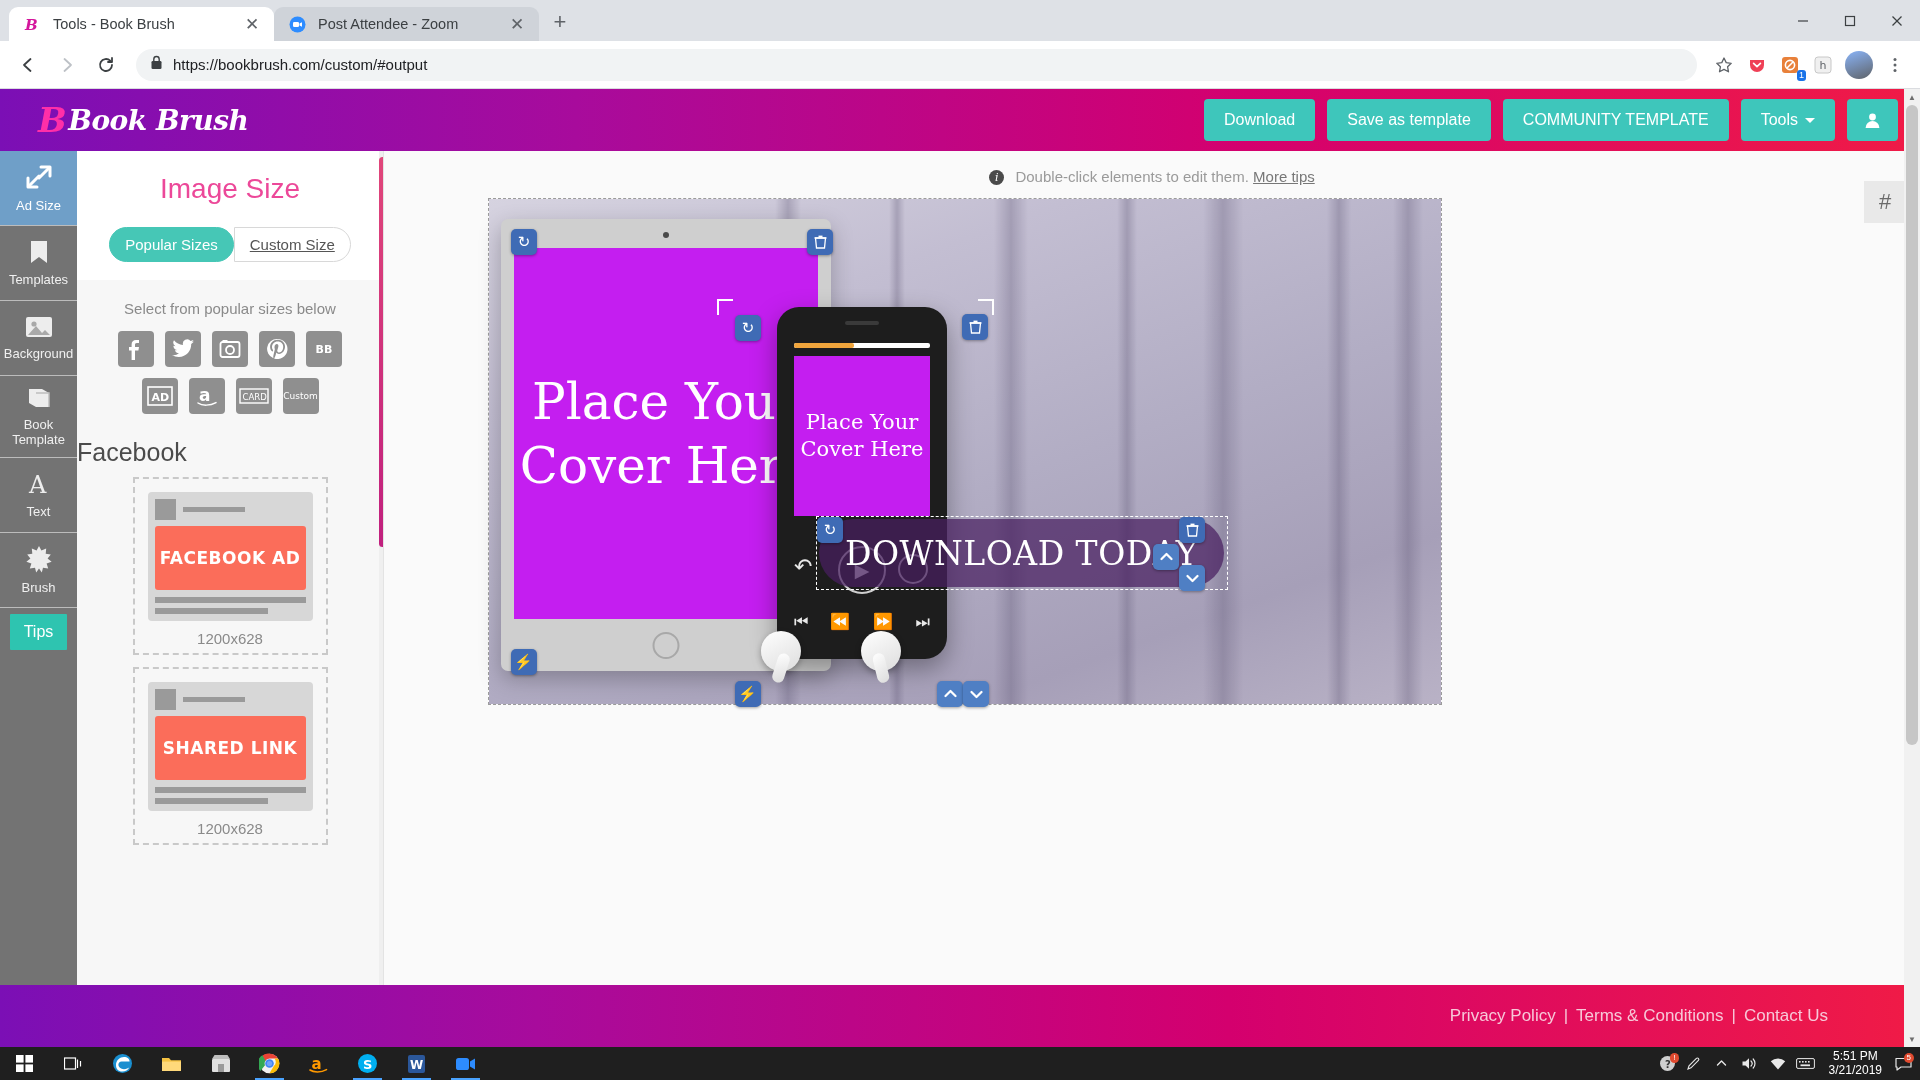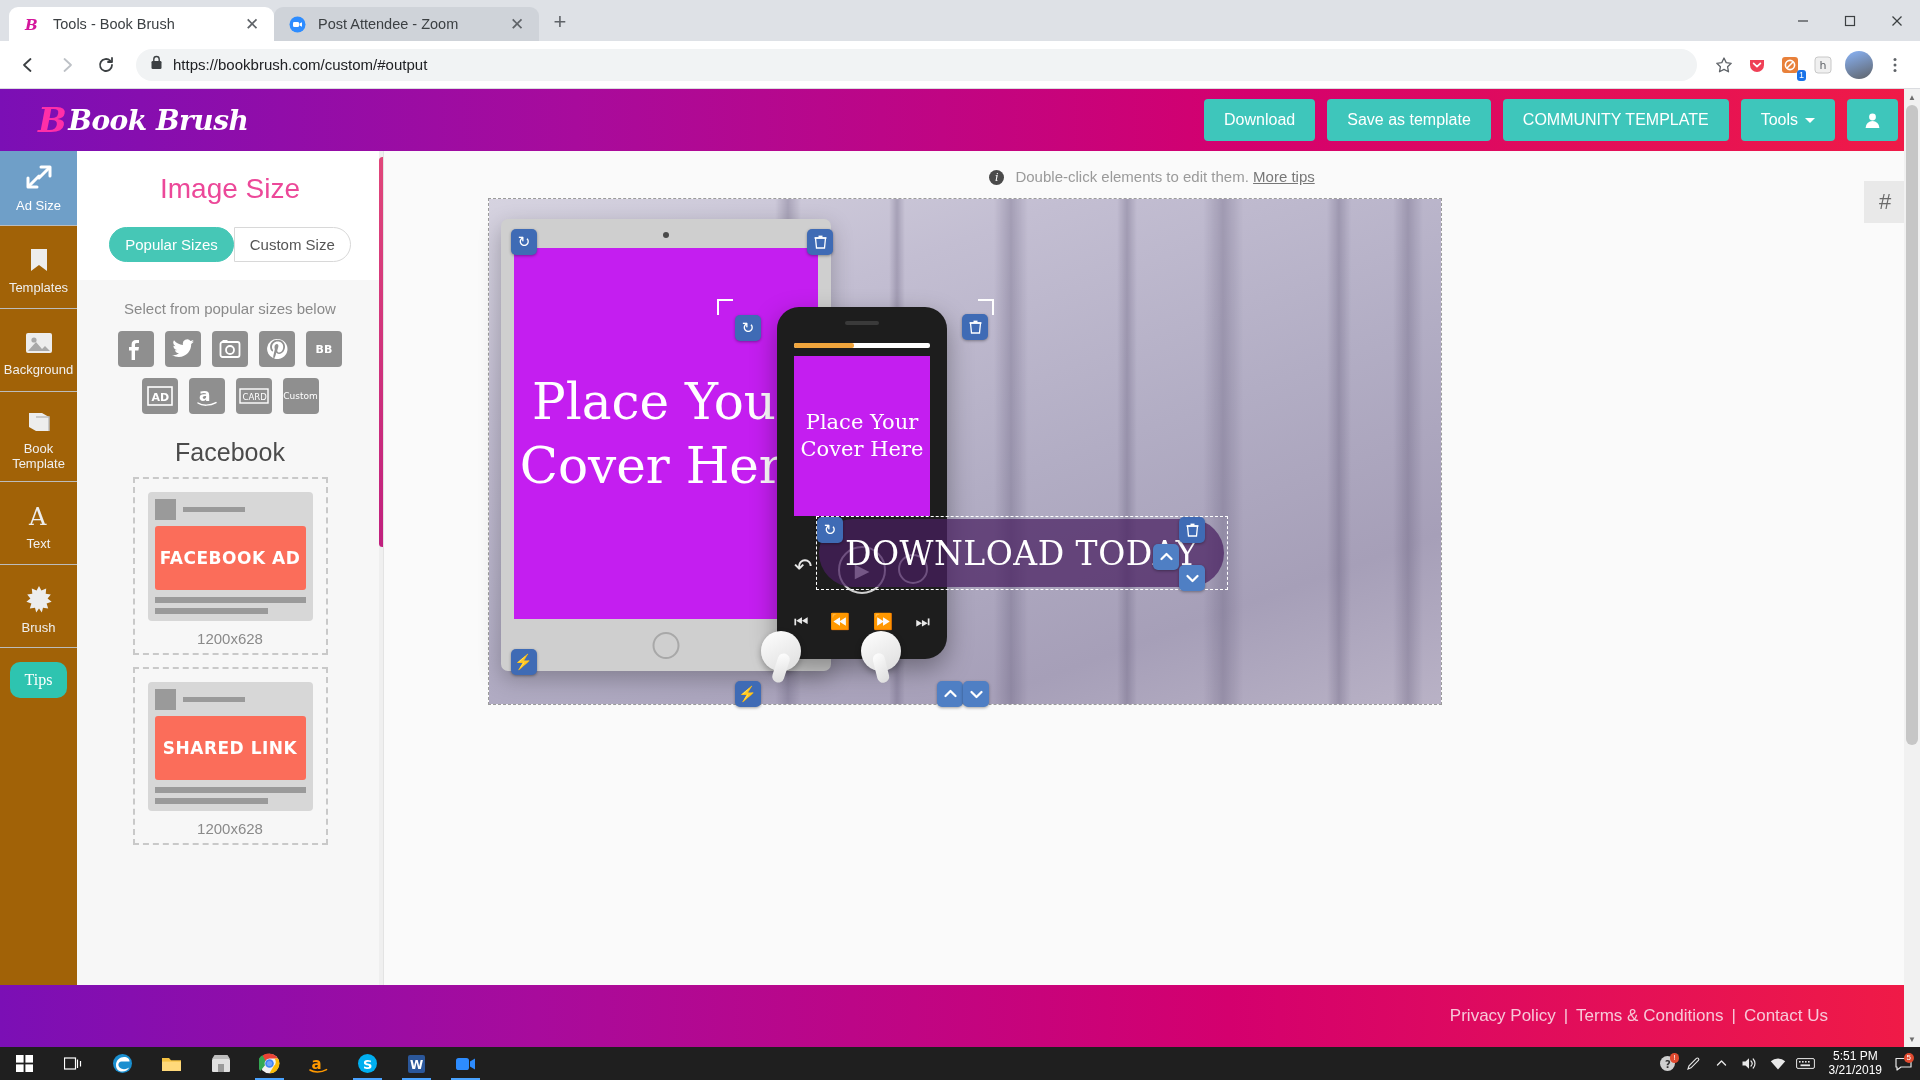--- a/index.html
+++ b/index.html
@@ -36,43 +36,43 @@
   .bb-logo { margin-left:38px; font-family:"DejaVu Serif", serif; font-size:28px; font-weight:bold; font-style:italic; color:#fff; display:flex; align-items:center; gap:2px; letter-spacing:-0.5px; }
   .bb-logo .b1 { color:#ff2fa8; font-size:34px; }
   .hdr-btns { margin-left:auto; margin-right:22px; display:flex; align-items:center; gap:12px; }
   .hbtn { background:#3ec6bb; color:#fff; border:none; border-radius:4px; padding:0 20px; height:42px; font-size:16px; font-family:"Liberation Sans", sans-serif; display:flex; align-items:center; white-space:nowrap; }
   .hbtn.user { padding:0 16px; font-size:17px; }
   .caret { display:inline-block; margin-left:7px; border-left:5px solid transparent; border-right:5px solid transparent; border-top:5px solid #fff; }
 
   .body-area { flex:1; display:flex; position:relative; overflow:hidden; }
 
   
-  .rail { width:77px; background:#a16207; display:flex; flex-direction:column; flex:0 0 77px;gap:8px; }
+  .rail { width:77px; background:#737373; display:flex; flex-direction:column; flex:0 0 77px; }
   .rail-item { height:75px; display:flex; flex-direction:column; align-items:center; justify-content:center; gap:4px; color:#f0f0f0; font-size:13px; border-bottom:1px solid #bcbcbc; text-align:center; line-height:1.1; }
   .rail-item.active { background:#6f9fc8; color:#fff; }
   .rail-item.tall { height:82px; }
   .rail-ico { font-size:24px; line-height:1; }
   .tips-wrap { padding:6px 10px 0; }
-  .tips-btn { background:#2ec4b0; color:#fff; text-align:center; border-radius:10px; padding:9px 0; font-size:16px;font-family:Liberation Serif, serif; }
+  .tips-btn { background:#2ec4b0; color:#fff; text-align:center; border-radius:1px; padding:9px 0; font-size:16px; }
 
   
   .panel { width:307px; flex:0 0 307px; background:#f7f7f7; position:relative; overflow:hidden; border-right:1px solid #e3e3e3; }
   .panel-top { background:#fff; padding:22px 0 0; }
   .panel-title { text-align:center; font-size:28px; color:#ec4899; font-weight:400; }
   .seg-wrap { display:flex; justify-content:center; gap:0; margin:22px 0 0; padding-bottom:18px; }
   .seg { border:1px solid #d8d8d8; font-size:15px; padding:8px 15px; color:#555; background:#fff; }
   .seg:first-child { border-radius:18px 0 0 18px; }
-  .seg:last-child { border-radius:0 18px 18px 0; }
+  .seg:last-child { border-radius:0 18px 18px 0;text-decoration:underline; }
   .seg.on { background:#46c7b6; color:#fff; border-color:#46c7b6; border-radius:18px; }
   .panel-sub { text-align:center; color:#8a8a8a; font-size:15px; padding:20px 0 14px; }
   .ico-grid { display:flex; flex-wrap:wrap; justify-content:center; gap:11px; padding:0 30px 8px; }
   .sico { width:36px; height:36px; background:#8f8f8f; border-radius:4px; display:flex; align-items:center; justify-content:center; color:#fff; font-size:22px; font-family:"DejaVu Sans", sans-serif; }
   .sico.sm { font-size:11px; font-weight:bold; }
   .sico.xs { font-size:9px; }
-  .grp-title { text-align:center; font-size:25px; color:#4b4b4b; padding:16px 0 10px; font-weight:400; }
+  .grp-title { font-size:25px; color:#4b4b4b; padding:16px 0 10px; font-weight:400; }
   .card { margin:0 auto 12px; width:195px; border:2px dashed #c9c9c9; padding:13px 0 6px; }
   .card-inner { width:165px; margin:0 auto; background:#d7d7d7; border-radius:4px; padding:7px; }
   .ci-row { display:flex; align-items:center; gap:7px; margin-bottom:6px; }
   .ci-sq { width:21px; height:21px; background:#9a9a9a; }
   .ci-bar { height:5px; background:#9a9a9a; width:62px; }
   .ci-hero { height:64px; background:#fb6d5a; border-radius:3px; display:flex; align-items:center; justify-content:center; color:#fff; font-size:17px; font-weight:bold; letter-spacing:0.5px; font-family:"DejaVu Sans", sans-serif; }
   .ci-l1 { height:6px; background:#9a9a9a; margin-top:7px; }
   .ci-l2 { height:6px; background:#9a9a9a; margin-top:5px; width:75%; }
   .card-cap { text-align:center; color:#8a8a8a; font-size:15px; padding-top:9px; }
   .pscroll { position:absolute; left:302px; top:0; width:7px; height:100%; background:#efefef; }

